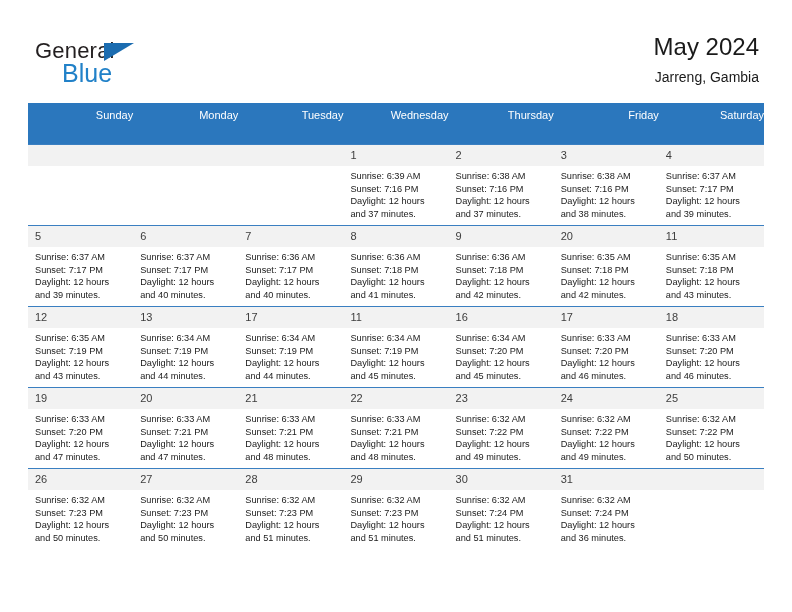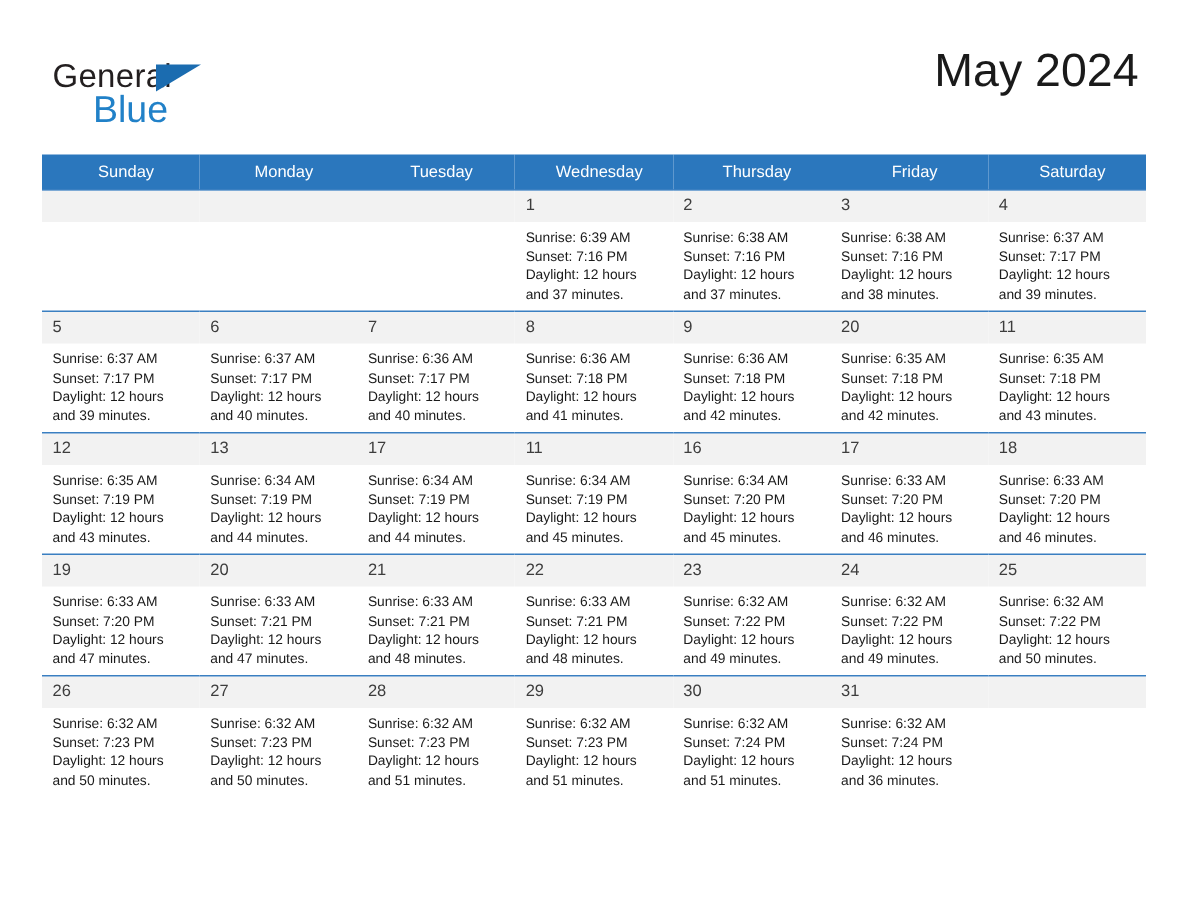--- a/index.html
+++ b/index.html
@@ -62,21 +62,21 @@
     color: #2181c8;
     font-family: "Liberation Sans", sans-serif;
   }
   .title-block {
     position: absolute;
     right: 33px;
     top: 32px;
     text-align: right;
   }
   .cal-title {
-    font-size: 31px;
+    font-size: 24px;
     color: #1a1a1a;
     line-height: 30px;
     font-weight: normal;
     margin: 0;
   }
   .cal-subtitle {
     font-size: 14px;
     color: #1a1a1a;
     line-height: 18px;
     margin: 6px 0 0 0;
@@ -89,22 +89,22 @@
     top: 103px;
     width: 736px;
     border-collapse: collapse;
     table-layout: fixed;
   }
   .calendar th {
     background: #2b77bd;
     color: #ffffff;
     font-size: 11px;
     font-weight: normal;
-    text-align: center;
-    padding: 5px 0 5px 7px;
+    text-align: right;
+    padding: 5px 0 23px 7px;
     height: 13px;
     border: none;
   }
   .calendar td {
     vertical-align: top;
     padding: 0;
     border: none;
     width: 105.14px;
     height: 80px;
     border-top: 1px solid #2b77bd;
@@ -137,20 +137,21 @@
 <div class="page">
 
   <div class="header">
     <div class="logo">
       <span class="logo-general">General</span>
       <span class="logo-tri"></span>
       <span class="logo-blue">Blue</span>
     </div>
     <div class="title-block">
       <h1 class="cal-title">May 2024</h1>
+      <p class="cal-subtitle">Jarreng, Gambia</p>
     </div>
   </div>
 
   <table class="calendar">
     <thead>
       <tr>
         <th>Sunday</th>
         <th>Monday</th>
         <th>Tuesday</th>
         <th>Wednesday</th>

